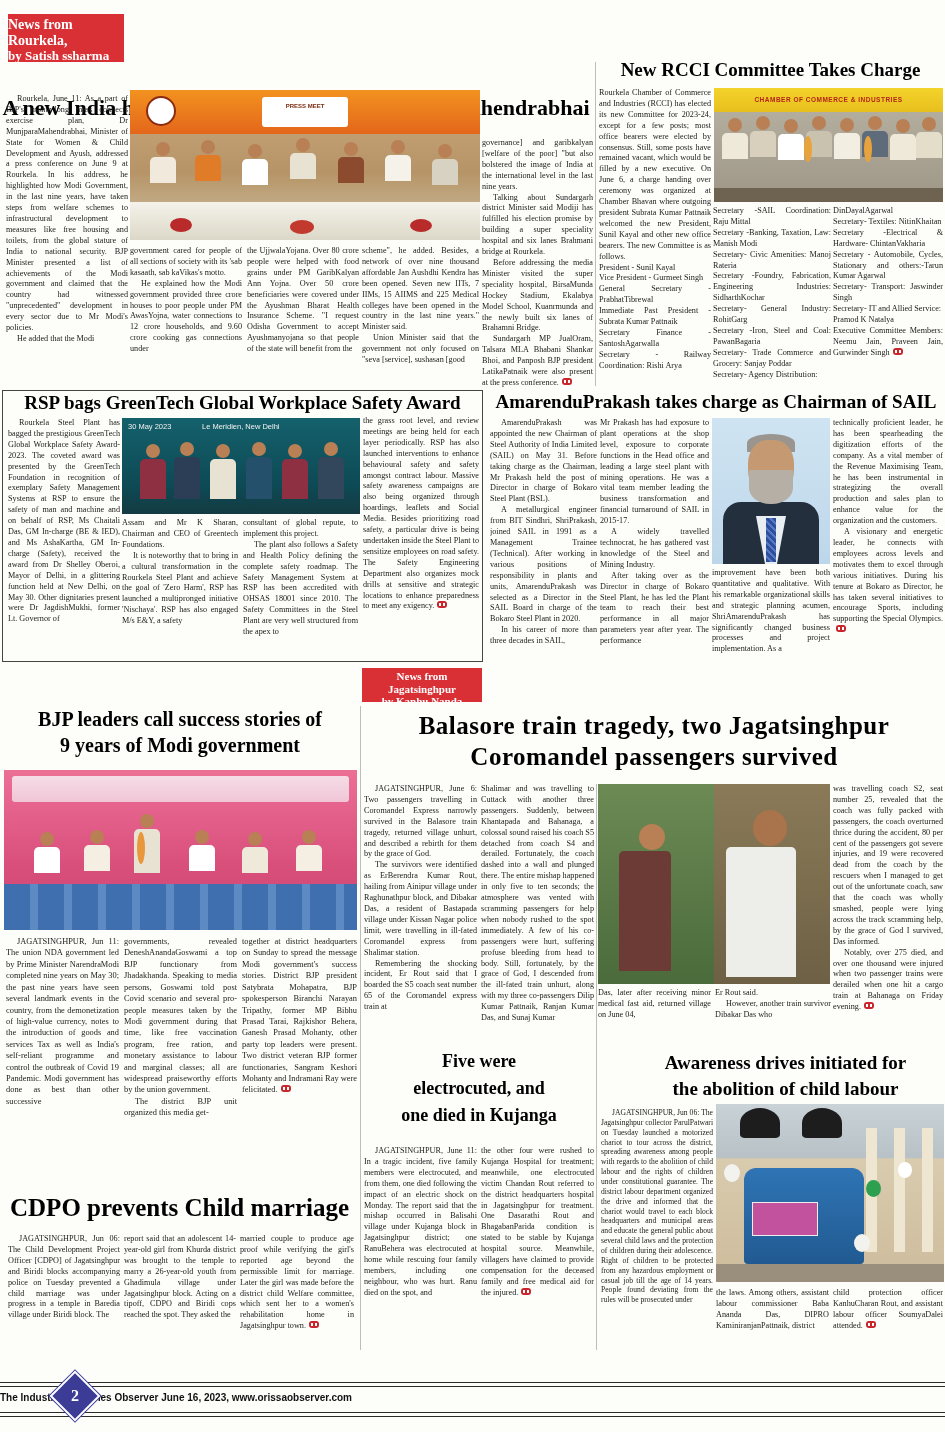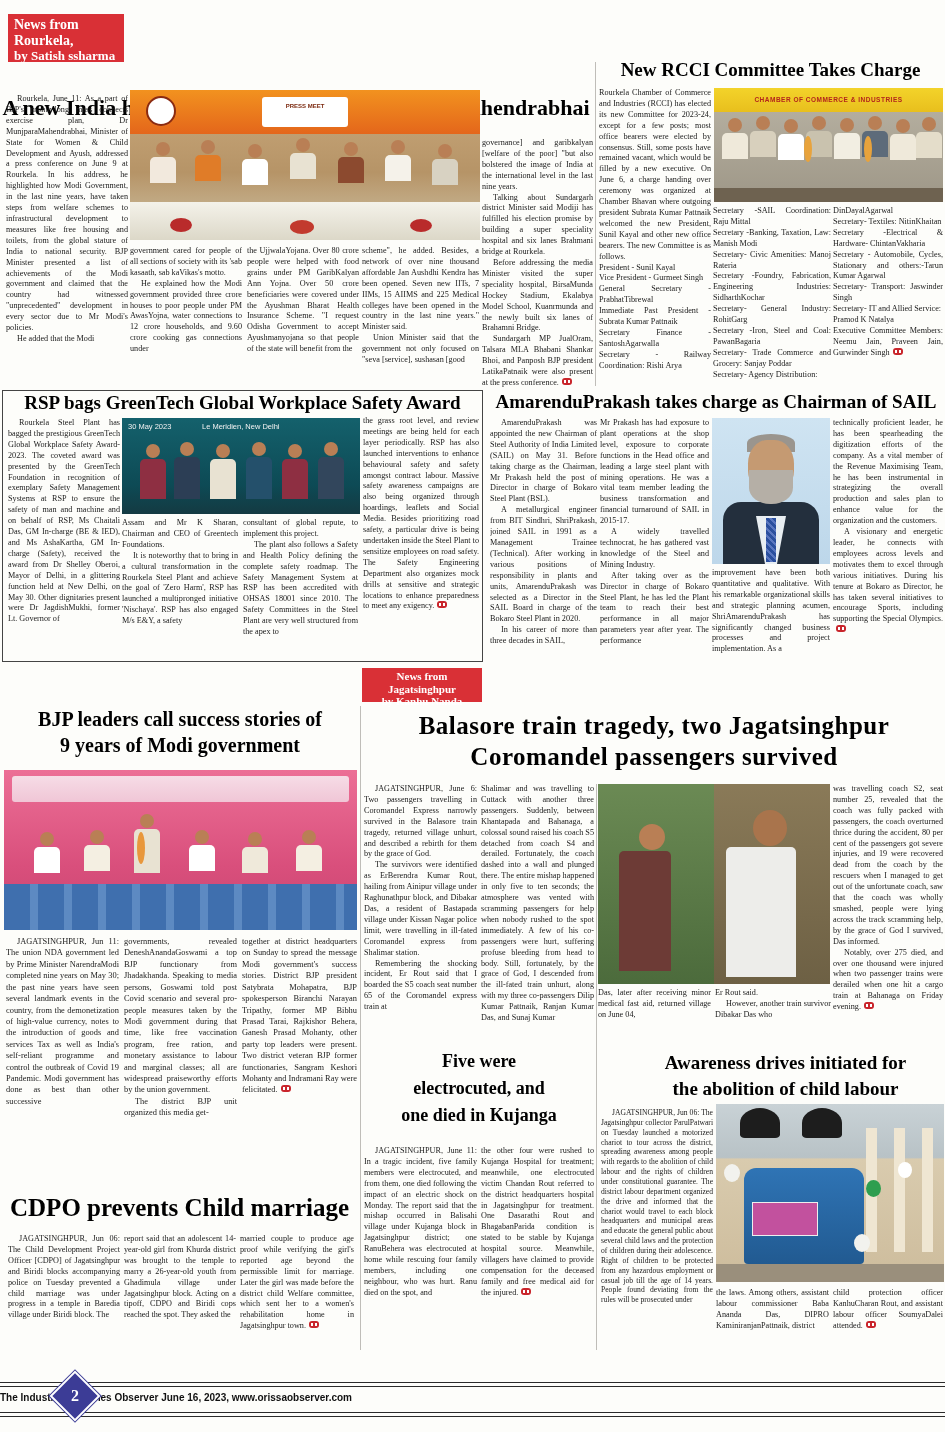--- a/index.html
+++ b/index.html
@@ -5,21 +5,21 @@
   * { margin:0; padding:0; box-sizing:border-box; }
   html,body { background:#e8e8e4; }
   #page {
     position:relative; width:945px; height:1432px; margin:0 auto;
     background:#fdfdfa; color:#141414; overflow:hidden;
     font-family:"Liberation Serif", serif;
   }
   .abs { position:absolute; }
   
   .redbox { background:#d93036; color:#fff; font-family:"Liberation Serif",serif;
-    font-weight:bold; padding:3px 6px; line-height:1.15; }
+    font-weight:bold; padding:3px 0; line-height:1.15; }
   .redbox .l1 { font-size:14px; display:block; }
   .redbox .l2 { font-size:13px; display:block; }
   
   .hl { font-weight:bold; text-align:center; color:#000; white-space:pre-line;
         font-family:"Liberation Serif",serif; }
   .hl-modi { font-size:22px; line-height:1.1;margin-top:36px; }
   .hl-rcci { font-size:19px; line-height:1.05; }
   .hl-rsp  { font-size:19px; line-height:1.1; }
   .hl-sail { font-size:19px; line-height:1.1; }
   .hl-bjp  { font-size:20px; line-height:1.3; }

